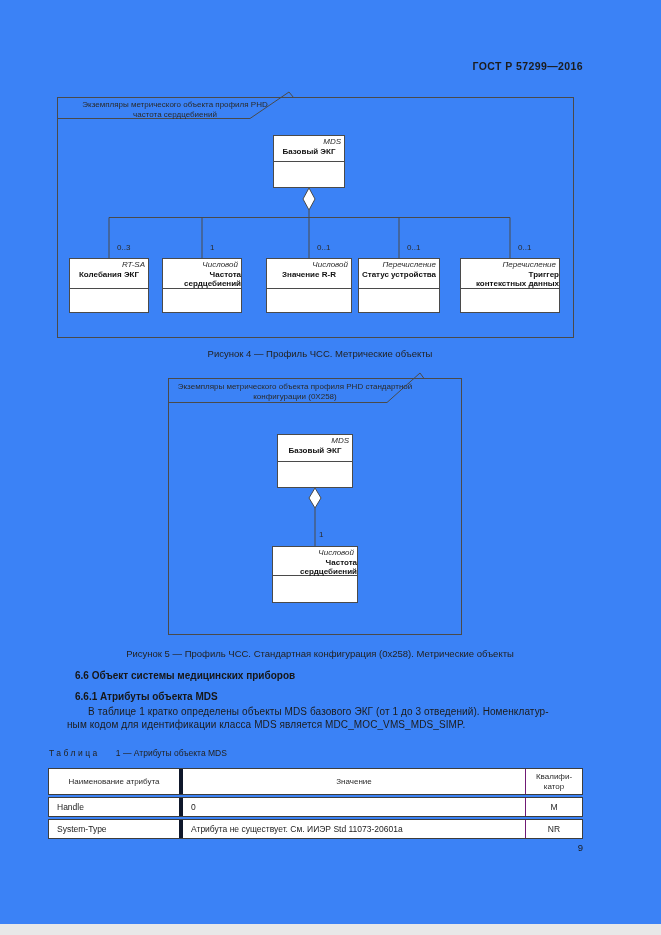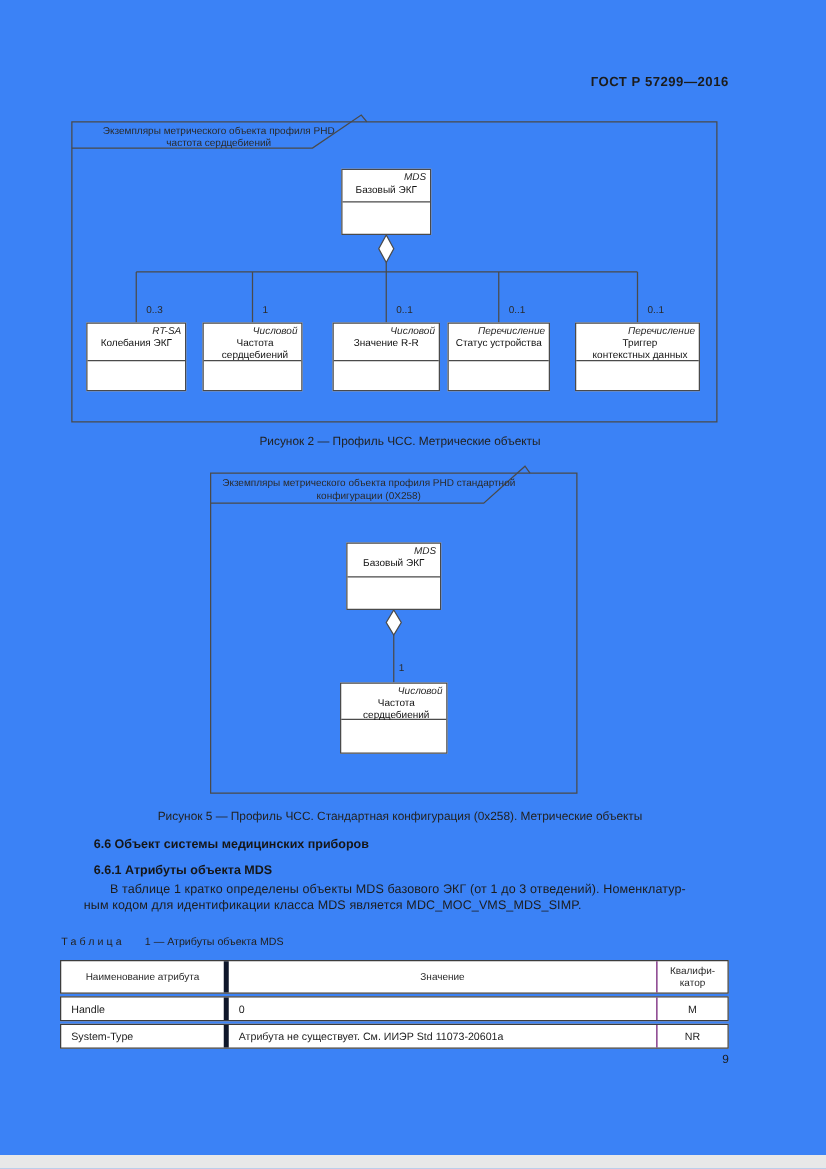--- a/index.html
+++ b/index.html
@@ -14,23 +14,23 @@
   
   .fig{position:absolute;}
   .fig svg{position:absolute;left:0;top:0;overflow:visible;}
   .tab-text{position:absolute;text-align:center;font-size:8px;line-height:9.5px;
             white-space:pre-line;color:#2a2a2a;}
 
   .ubox{position:absolute;border:1px solid #4a4a4a;background:#fff;box-sizing:border-box;}
   .ubox-head{border-bottom:1px solid #4a4a4a;box-sizing:border-box;}
   .ster{font-style:italic;font-size:8px;line-height:10px;text-align:right;
         padding:1px 3px 0 0;color:#2a2a2a;}
-  .uname{font-weight:normal;font-size:8px;line-height:9px;text-align:center;
+  .uname{font-weight:bold;font-size:8px;line-height:9px;text-align:center;
          white-space:pre-line;color:#111;}
-  .uname.left{text-align:center;padding-left:4px;}
+  .uname.left{text-align:right;padding-left:4px;}
   .mult{position:absolute;font-size:8px;line-height:9px;color:#2a2a2a;}
 
   .caption{position:absolute;left:57px;width:526px;text-align:center;
            font-size:9.5px;color:#222;}
 
   .h-bold{position:absolute;font-size:10px;font-weight:bold;color:#161616;}
   .body-line{position:absolute;font-size:10px;color:#1c1c1c;letter-spacing:.1px;margin-left:10px;}
 
   .tcaption{position:absolute;left:49px;font-size:8.5px;color:#222;}
   .tcaption .spaced{letter-spacing:2.5px;}
@@ -107,21 +107,21 @@
     </div>
     <div class="ubox" style="left:403px;top:161px;width:100px;height:55px">
       <div class="ubox-head" style="height:30px">
         <div class="ster">Перечисление</div>
         <div class="uname left">Триггер
 контекстных данных</div>
       </div>
     </div>
   </div>
 
-  <div class="caption" style="top:348px">Рисунок 2 — Профиль ЧСС. Метрические объекты</div>
+  <div class="caption" style="top:348px">Рисунок 4 — Профиль ЧСС. Метрические объекты</div>
 
   <div class="fig" style="left:168px;top:378px;width:294px;height:257px">
     <svg width="294" height="257" viewBox="0 0 294 257">
       <rect x="0.5" y="0.5" width="293" height="256" fill="none" stroke="#4a4a4a"></rect>
       <path d="M0.5,24.5 H219 L252,-5 L256,0.5" fill="none" stroke="#4a4a4a"></path>
       <polygon points="147,110 153,120 147,130 141,120" fill="#ffffff" stroke="#4a4a4a"></polygon>
       <path d="M147,130 V168" fill="none" stroke="#4a4a4a"></path>
     </svg>
 
     <div class="tab-text" style="left:3px;top:4px;width:248px">Экземпляры метрического объекта профиля PHD  стандартной

